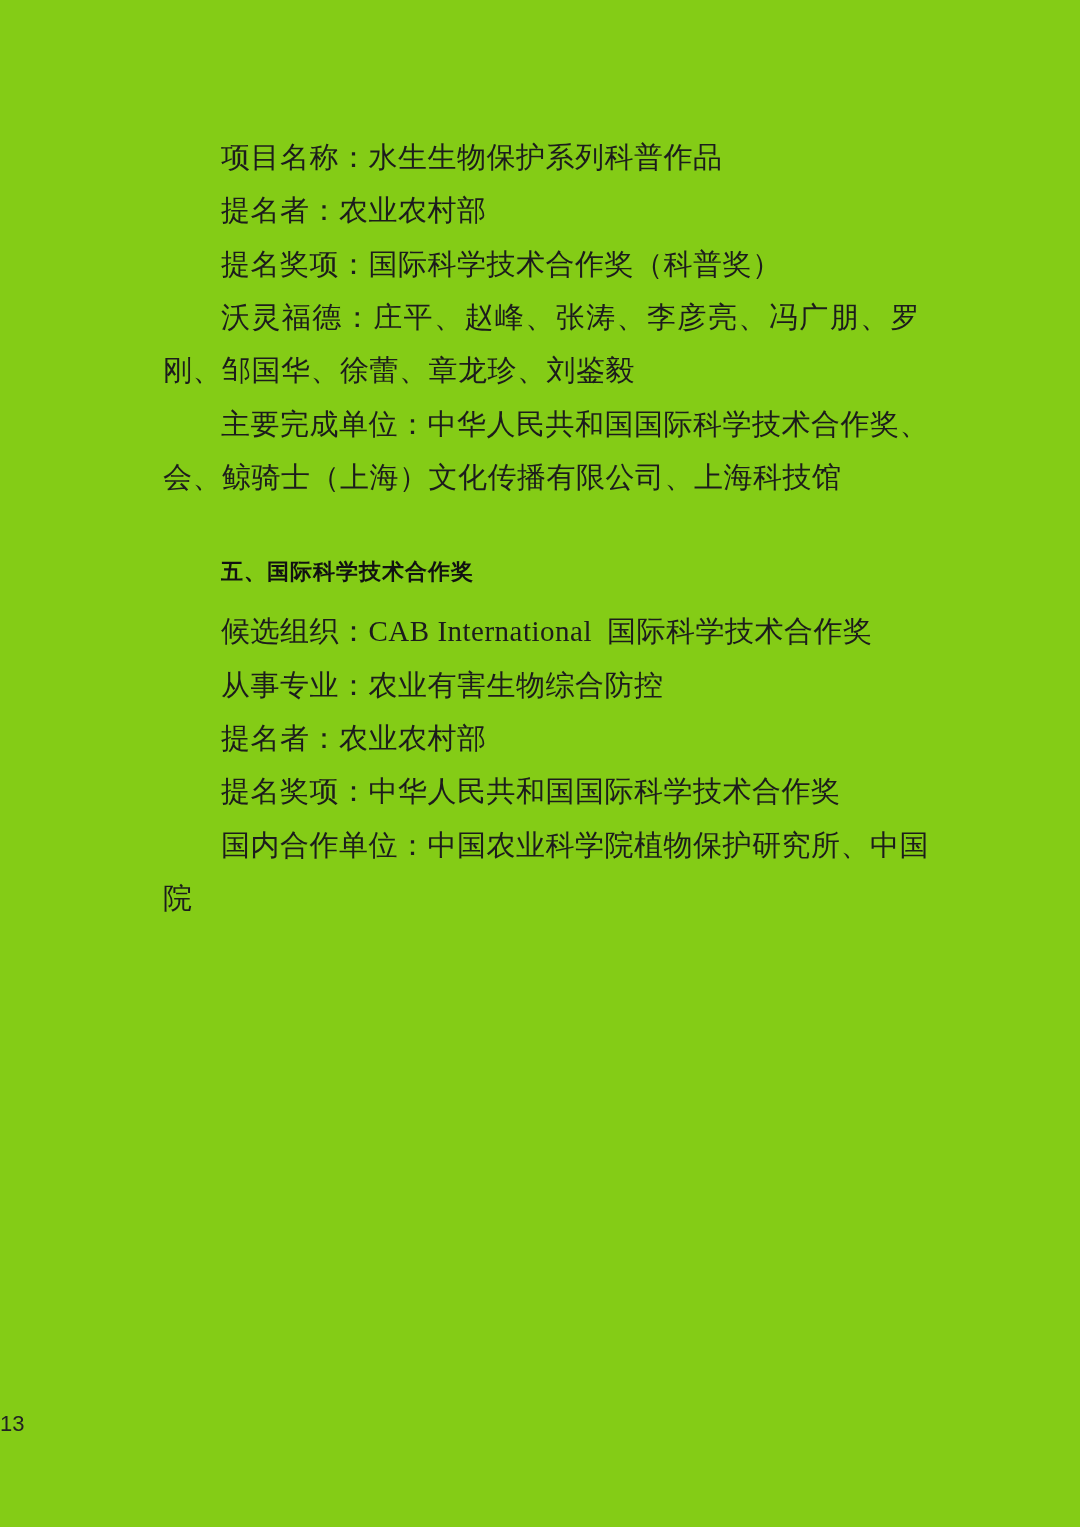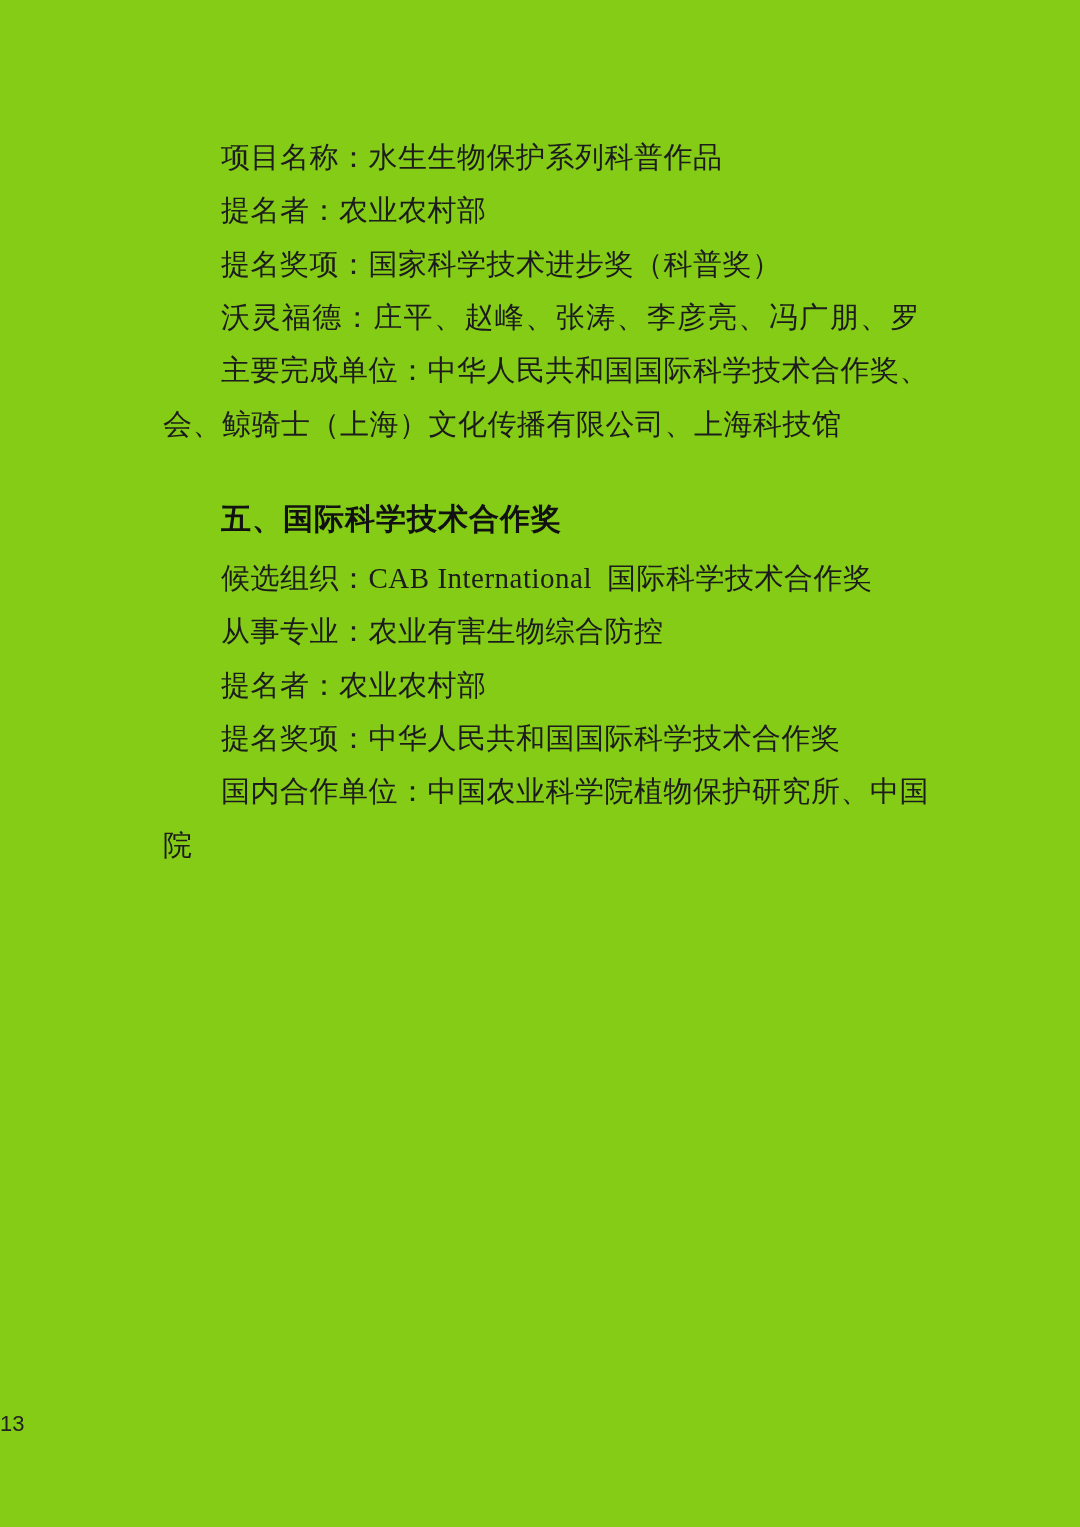--- a/index.html
+++ b/index.html
@@ -28,21 +28,21 @@
   }
   .indent { text-indent: 58px; }
   .just {
     text-align: justify;
     text-align-last: justify;
   }
   .heading {
     height: 53px;
     line-height: 53px;
     margin: 41px 0 7px 0;
-    font-size: 30px;
+    font-size: 22px;
     font-weight: 700;
     letter-spacing: 1px;
     text-indent: 58px;
     font-family: Liberation Sans, sans-serif;
     color: #111111;
   }
   .page-number {
     position: absolute;
     left: 0;
     right: 0;
@@ -56,22 +56,23 @@
   }
 </style>
 </head>
 <body>
 
 <div class="page">
   <div class="content">
 
     <div class="line indent">项目名称：水生生物保护系列科普作品</div>
     <div class="line indent">提名者：农业农村部</div>
-    <div class="line indent">提名奖项：国家科学技术进步奖（科普奖）</div>
+    <div class="line indent">提名奖项：国际科学技术合作奖（科普奖）</div>
     <div class="line indent just">沃灵福德：庄平、赵峰、张涛、李彦亮、冯广朋、罗</div>
+    <div class="line">刚、邹国华、徐蕾、章龙珍、刘鉴毅</div>
     <div class="line indent just">主要完成单位：中华人民共和国国际科学技术合作奖、</div>
     <div class="line">会、鲸骑士（上海）文化传播有限公司、上海科技馆</div>
 
     <h2 class="heading">五、国际科学技术合作奖</h2>
 
     <div class="line indent">候选组织：CAB International 国际科学技术合作奖</div>
     <div class="line indent">从事专业：农业有害生物综合防控</div>
     <div class="line indent">提名者：农业农村部</div>
     <div class="line indent">提名奖项：中华人民共和国国际科学技术合作奖</div>
     <div class="line indent just">国内合作单位：中国农业科学院植物保护研究所、中国</div>

